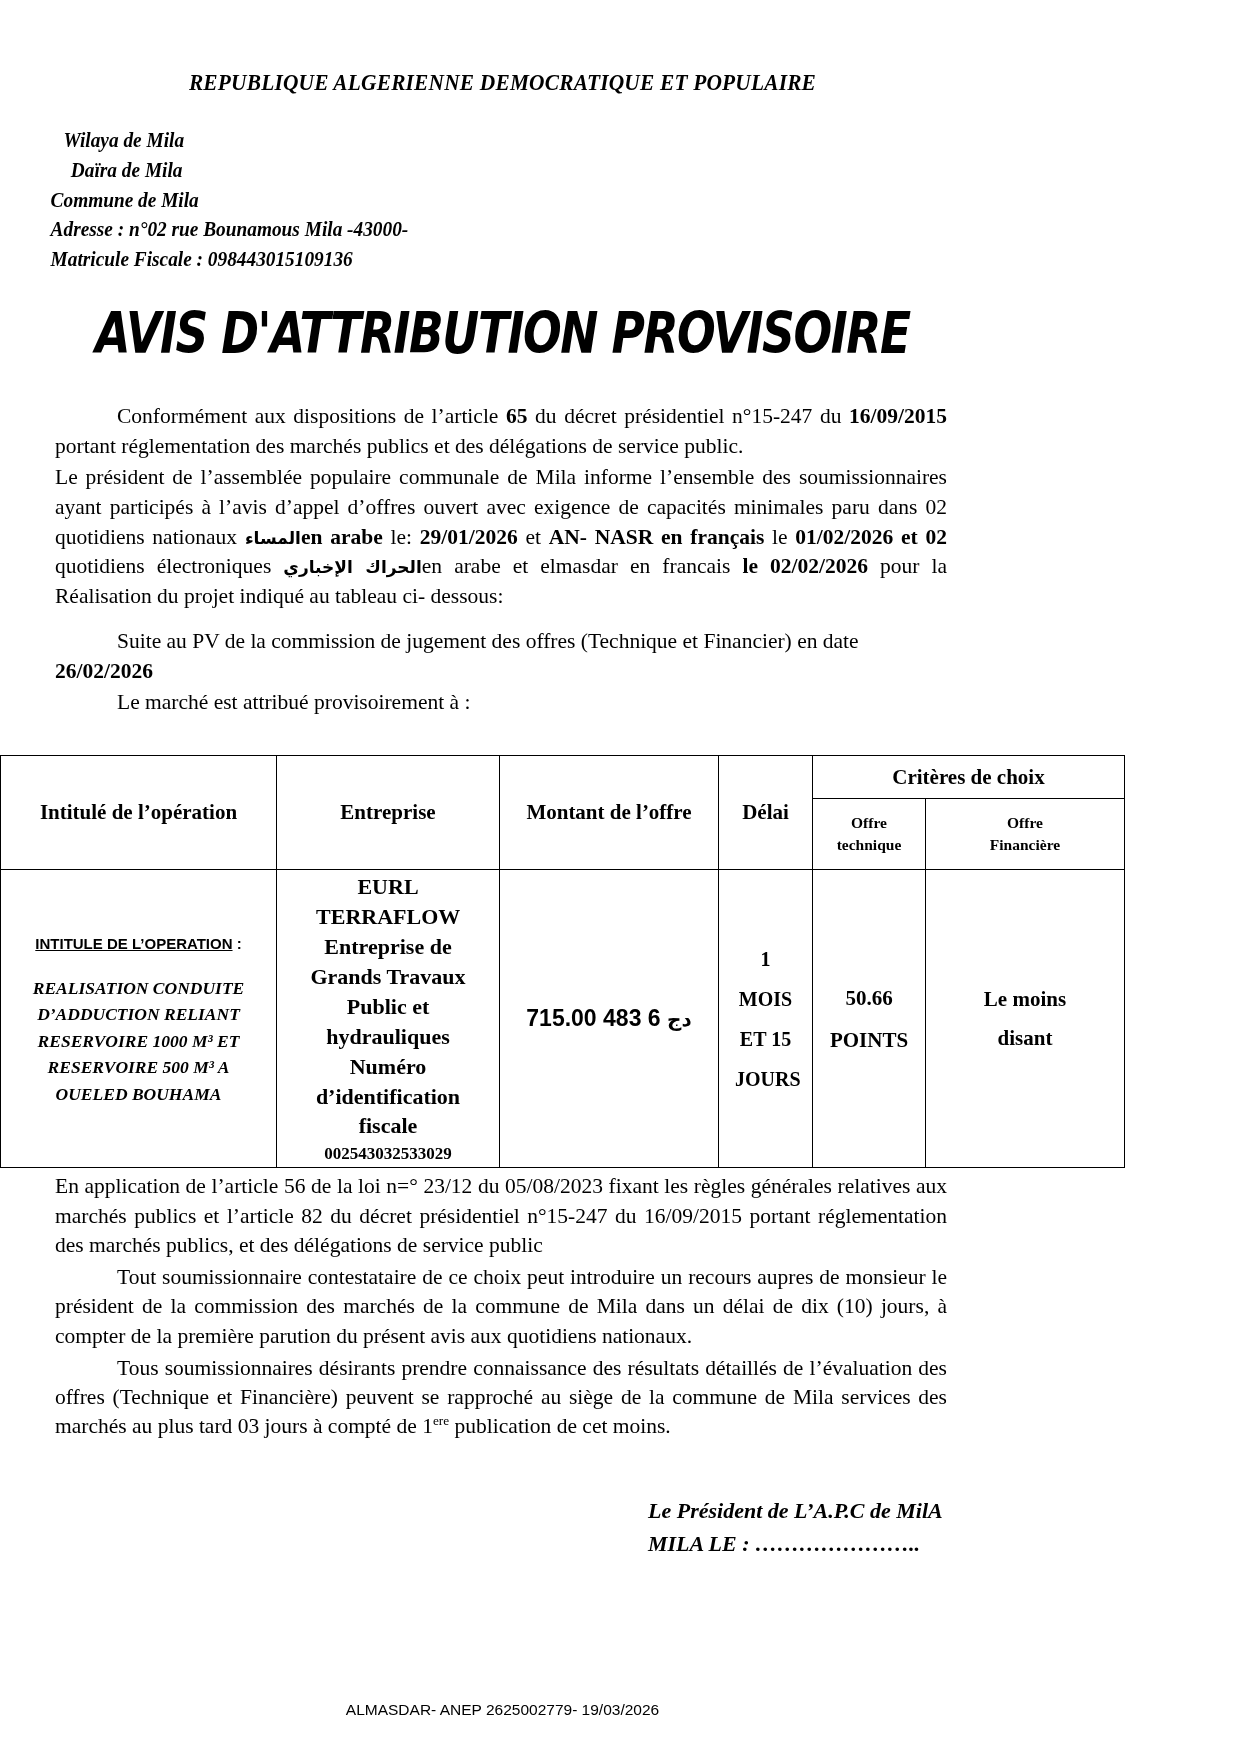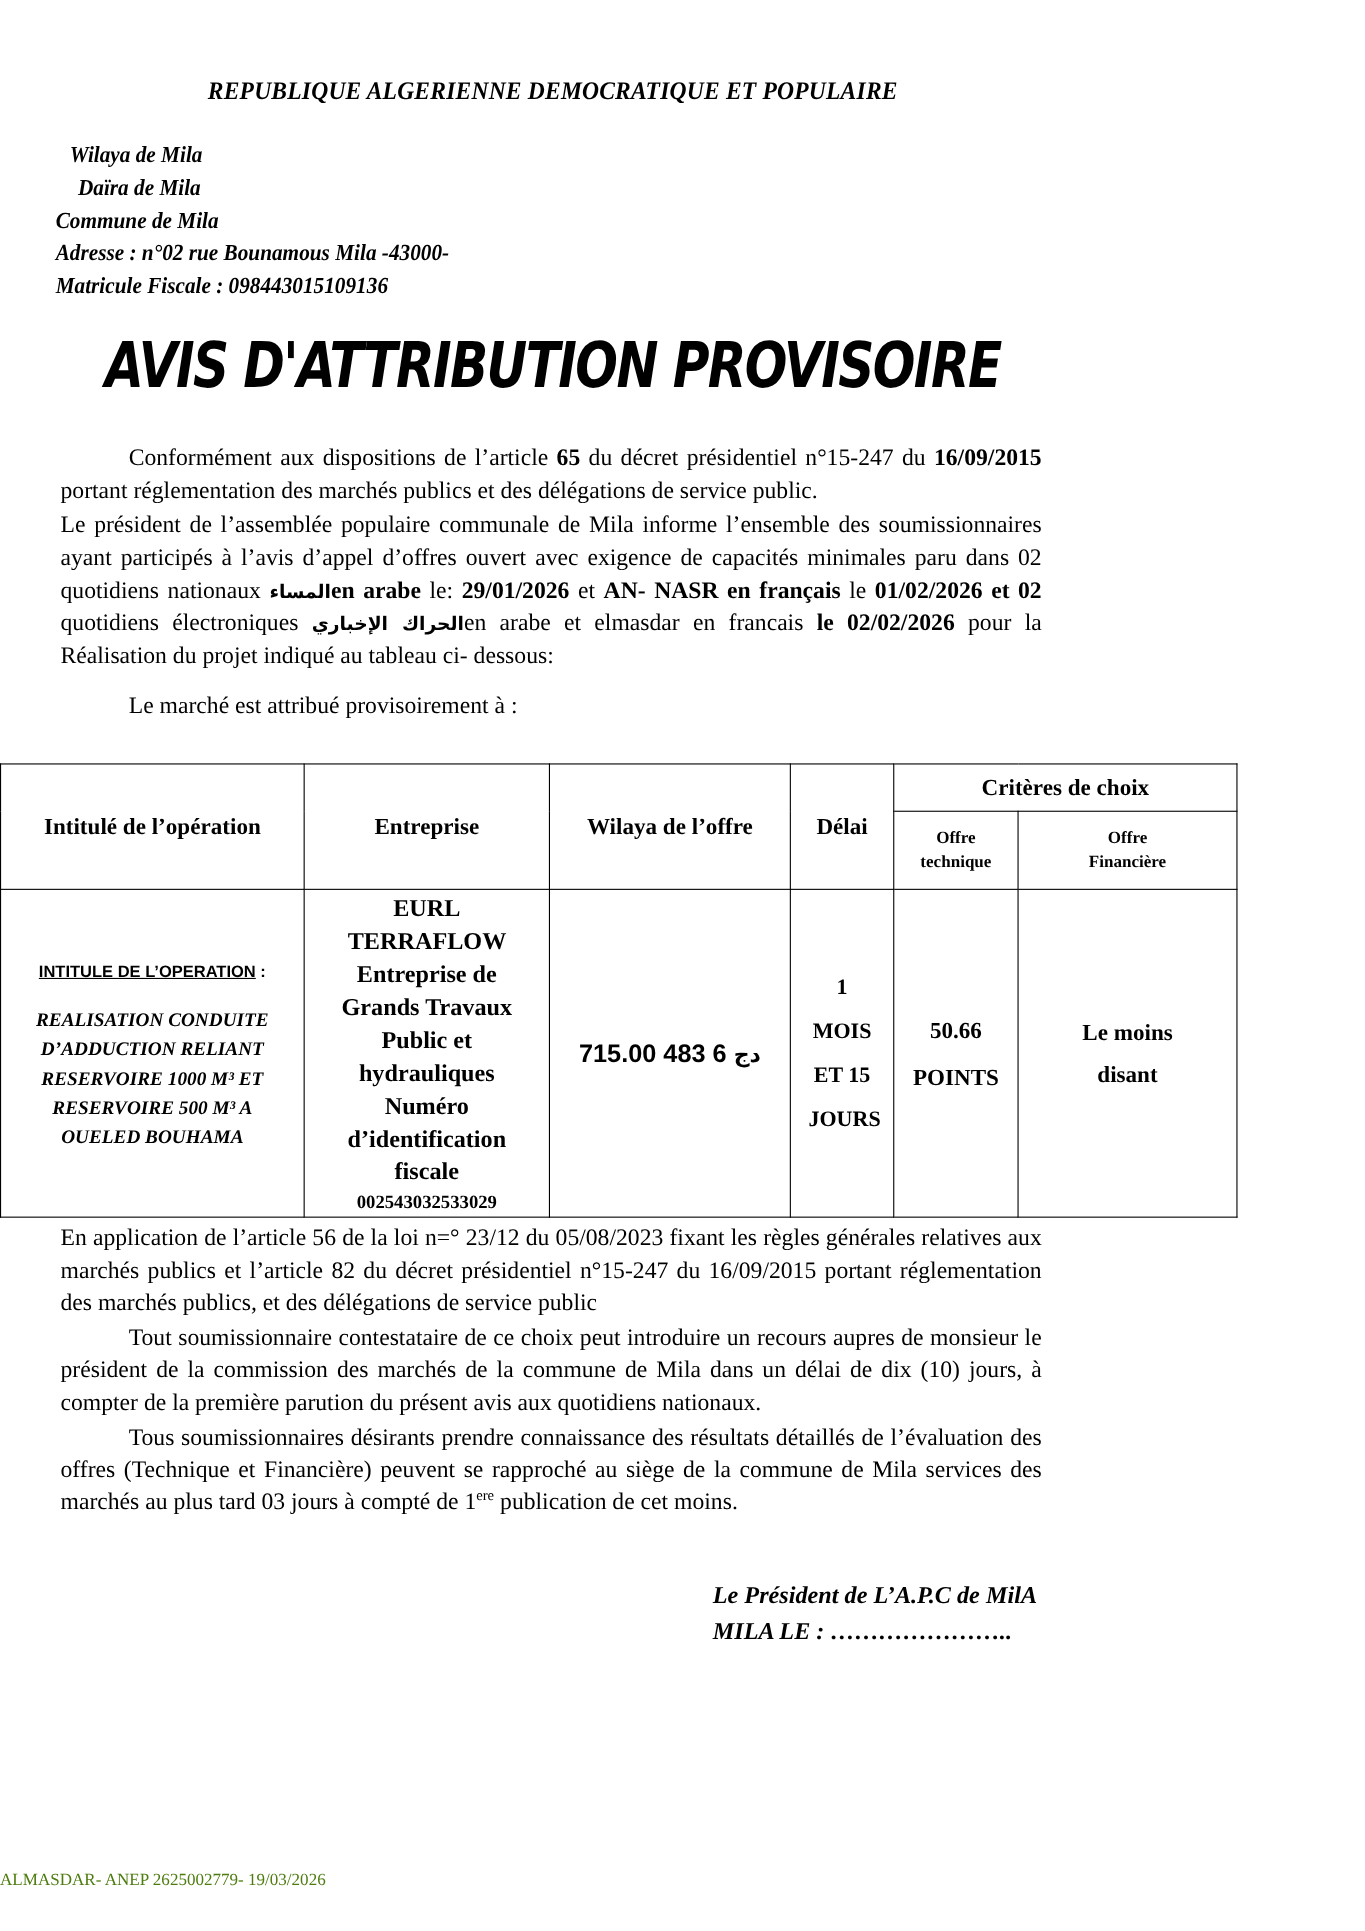--- a/index.html
+++ b/index.html
@@ -191,23 +191,24 @@
     font-size: 22px;
     line-height: 1.5;
   }
 
   
   .footer-line {
     position: absolute;
     left: 0;
     bottom: 36px;
     width: 100%;
-    font-family: Liberation Serif, serif;
+    text-align: center;
+    font-family: Liberation Sans, sans-serif;
     font-size: 15.5px;
-    color: #4d7c0f;
+    color: #000000;
   }
 </style>
 </head>
 <body>
 
 <div class="page">
 
   <div class="republic-line">REPUBLIQUE ALGERIENNE DEMOCRATIQUE ET POPULAIRE</div>
 
   <div class="admin-block">
@@ -223,37 +224,38 @@
   <div class="body-wrap">
     <div>
       <span class="p-indent-inline" style="display:inline-block;width:62px"></span><span>Conformément aux dispositions de l’article  </span><span class="b">65</span><span> du décret présidentiel n°15-247 du </span><span class="b">16/09/2015</span><span> portant réglementation des marchés publics  et des délégations  de service public.</span>
     </div>
     <div style="margin-top:2px">
       <span>Le président de l’assemblée populaire communale de Mila informe l’ensemble des soumissionnaires ayant participés à l’avis d’appel d’offres ouvert avec exigence de capacités minimales paru dans 02 quotidiens nationaux </span><span class="ar b">المساء</span><span class="b">en arabe</span><span> le: </span><span class="b">29/01/2026</span><span> et </span><span class="b">AN- NASR</span><span class="b">  en français</span><span>  le </span><span class="b">01/02/2026 et 02</span><span> quotidiens électroniques   </span><span class="ar b">الحراك الإخباري</span><span>en arabe  et elmasdar en francais </span><span class="b">le 02/02/2026</span><span>    pour la Réalisation du projet indiqué au tableau ci- dessous:</span>
     </div>
   </div>
 
   <div class="suite-block">
+    <div class="ln"><span>Suite au PV de la commission de jugement des offres (Technique et Financier) en date </span><span class="b">26/02/2026</span></div>
     <div class="ln">Le marché est attribué provisoirement à :</div>
   </div>
 
   <table class="award">
     <colgroup>
       <col class="col-op">
         <col class="col-ent">
         <col class="col-mont">
       <col class="col-delai">
         <col class="col-tech">
         <col class="col-fin">
     </colgroup>
     <thead>
       <tr>
         <th class="h-main" rowspan="2">Intitulé de l’opération</th>
         <th class="h-main" rowspan="2">Entreprise</th>
-        <th class="h-main" rowspan="2">Wilaya de l’offre</th>
+        <th class="h-main" rowspan="2">Montant de l’offre</th>
         <th class="h-main" rowspan="2">Délai</th>
         <th class="h-crit" colspan="2">Critères de choix</th>
       </tr>
       <tr>
         <th class="h-sub">
           <span>Offre</span><br>
           <span>technique</span>
         </th>
         <th class="h-sub">
           <span>Offre</span><br>

